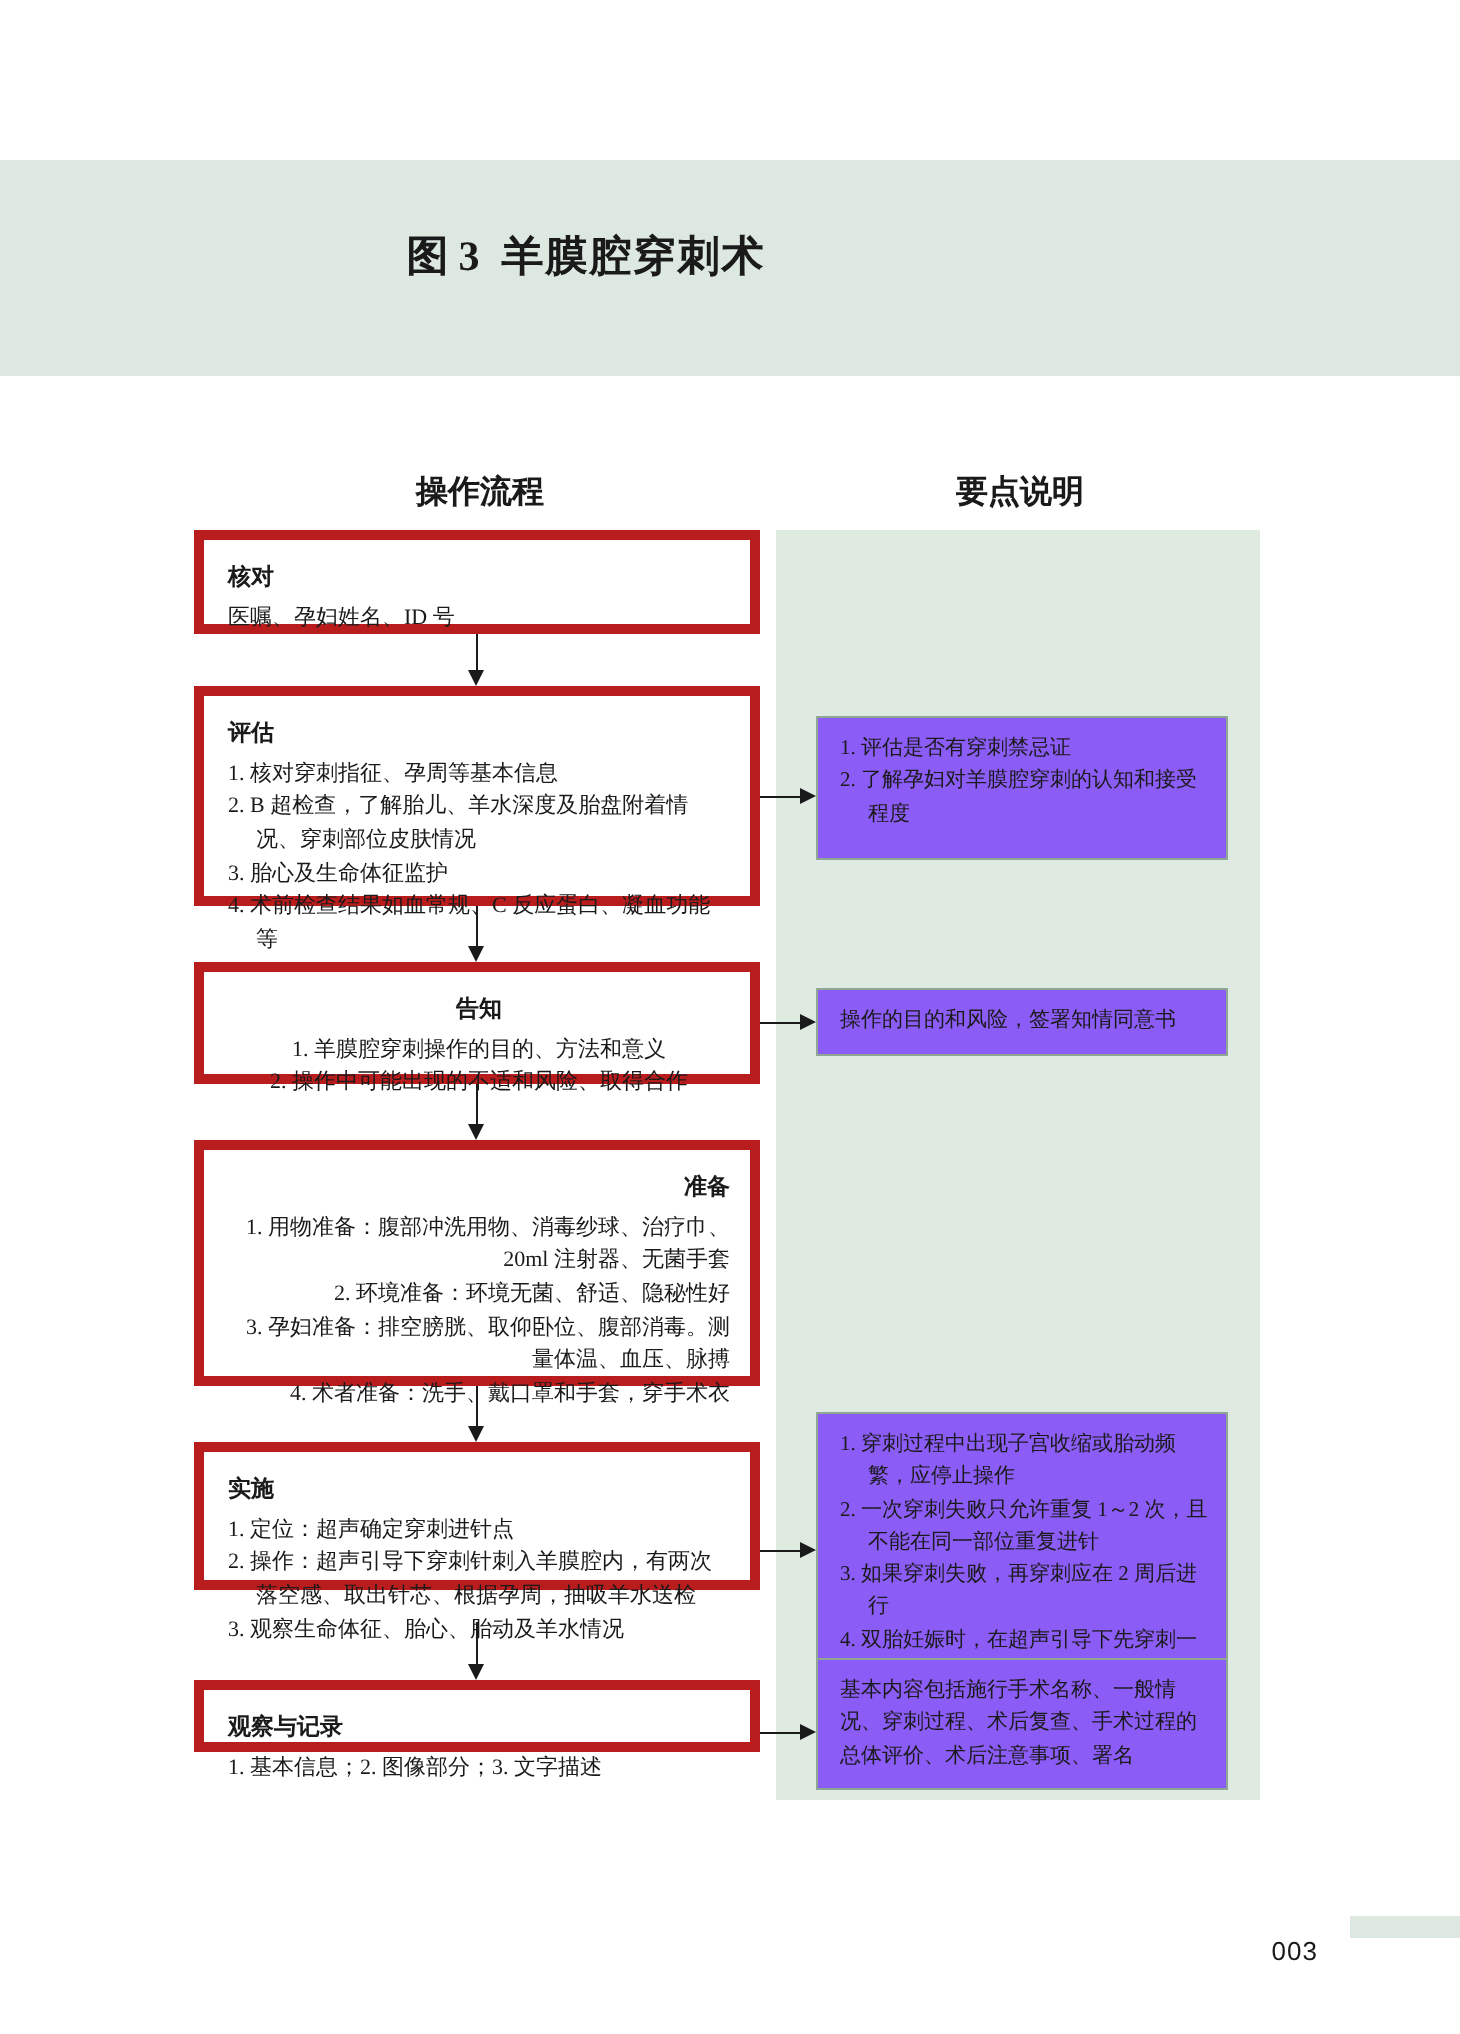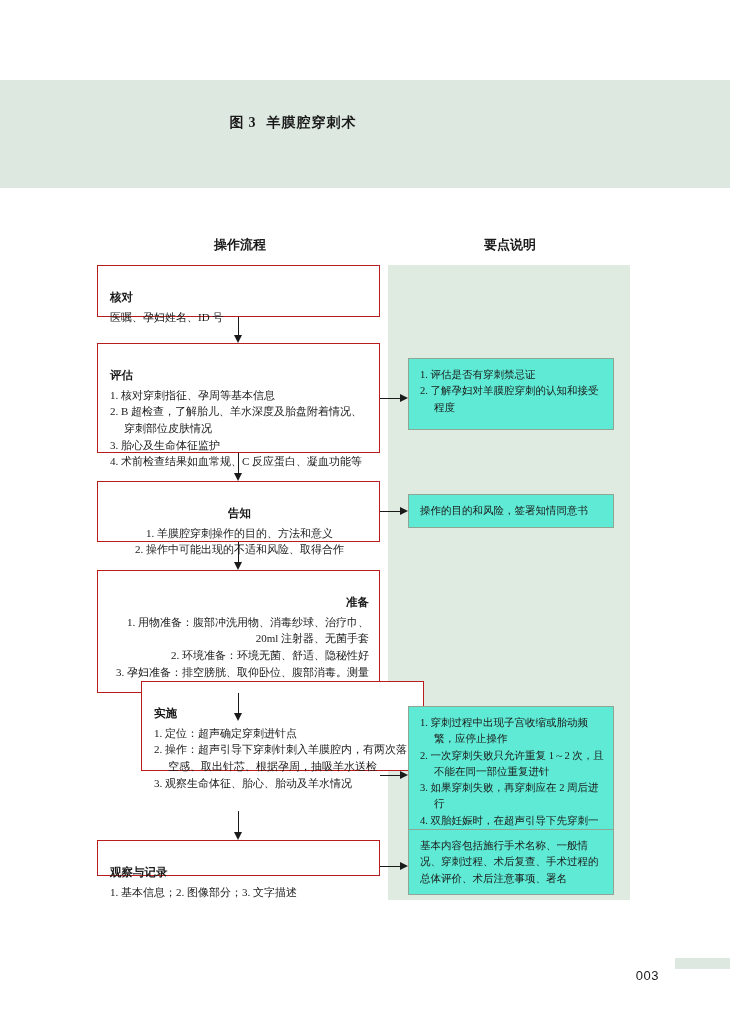--- a/index.html
+++ b/index.html
@@ -14,66 +14,66 @@
   .page{position:absolute;inset:0;}
 
   
   .header-band{
     position:absolute;left:0;top:80px;width:730px;height:108px;
     background:#dde9e0;
   }
   .header-title{
     position:absolute;left:0;top:114px;width:586px;
     text-align:center;
-    font-size:14px;font-weight:bold;
+    font-size:21px;font-weight:bold;
     letter-spacing:1px;
     font-family:"Liberation Serif","DejaVu Serif",serif;
   }
   .header-title .num{margin:0 10px 0 4px;}
 
   
   .col-caption{
-    position:absolute;font-size:13px;font-weight:bold;
+    position:absolute;font-size:16px;font-weight:bold;
     text-align:center;
   }
   #cap-left{left:165px;top:236px;width:150px;}
   #cap-right{left:435px;top:236px;width:150px;}
 
   
   .green-panel{
     position:absolute;left:388px;top:265px;width:242px;height:635px;
     background:#dfeae1;
   }
 
   
   .flow-box{
     position:absolute;
     left:97px;width:283px;
-    border:1px solid #b91c1c;
+    border:5px solid #b91c1c;
     background:#ffffff;
     box-sizing:border-box;
-    padding:24px 10px 8px 12px;
+    padding:12px 10px 8px 12px;
   }
   .flow-box .ttl{
     font-size:11.5px;font-weight:bold;margin-bottom:3px;line-height:1.35;
   }
   .flow-box .li{
     font-size:11px;line-height:1.52;
     padding-left:14px;text-indent:-14px;
   }
   .flow-box .plain{
     font-size:11px;line-height:1.52;
   }
 
   
   .note-box{
     position:absolute;
     left:408px;width:206px;
     border:1px solid #8fa694;
-    background:#5eead4;
+    background:#8b5cf6;
     box-sizing:border-box;
     padding:8px 9px 8px 11px;
   }
   .note-box .li{
     font-size:10.5px;line-height:1.55;
     padding-left:14px;text-indent:-14px;
   }
   .note-box .plain{
     font-size:10.5px;line-height:1.55;
   }
@@ -143,21 +143,21 @@
   </div>
 
   <div class="flow-box" id="box-prepare" style="top:570px;height:123px;text-align:right;">
     <div class="ttl">准备</div>
     <div class="li">1. 用物准备：腹部冲洗用物、消毒纱球、治疗巾、20ml 注射器、无菌手套</div>
     <div class="li">2. 环境准备：环境无菌、舒适、隐秘性好</div>
     <div class="li">3. 孕妇准备：排空膀胱、取仰卧位、腹部消毒。测量体温、血压、脉搏</div>
     <div class="li">4. 术者准备：洗手、戴口罩和手套，穿手术衣</div>
   </div>
 
-  <div class="flow-box" id="box-execute" style="top:681px;height:90px;margin-left:44px;">
+  <div class="flow-box" id="box-execute" style="top:721px;height:74px;">
     <div class="ttl">实施</div>
     <div class="li">1. 定位：超声确定穿刺进针点</div>
     <div class="li">2. 操作：超声引导下穿刺针刺入羊膜腔内，有两次落空感、取出针芯、根据孕周，抽吸羊水送检</div>
     <div class="li">3. 观察生命体征、胎心、胎动及羊水情况</div>
   </div>
 
   <div class="flow-box" id="box-record" style="top:840px;height:36px;">
     <div class="ttl">观察与记录</div>
     <div class="plain">1. 基本信息；2. 图像部分；3. 文字描述</div>
   </div>

